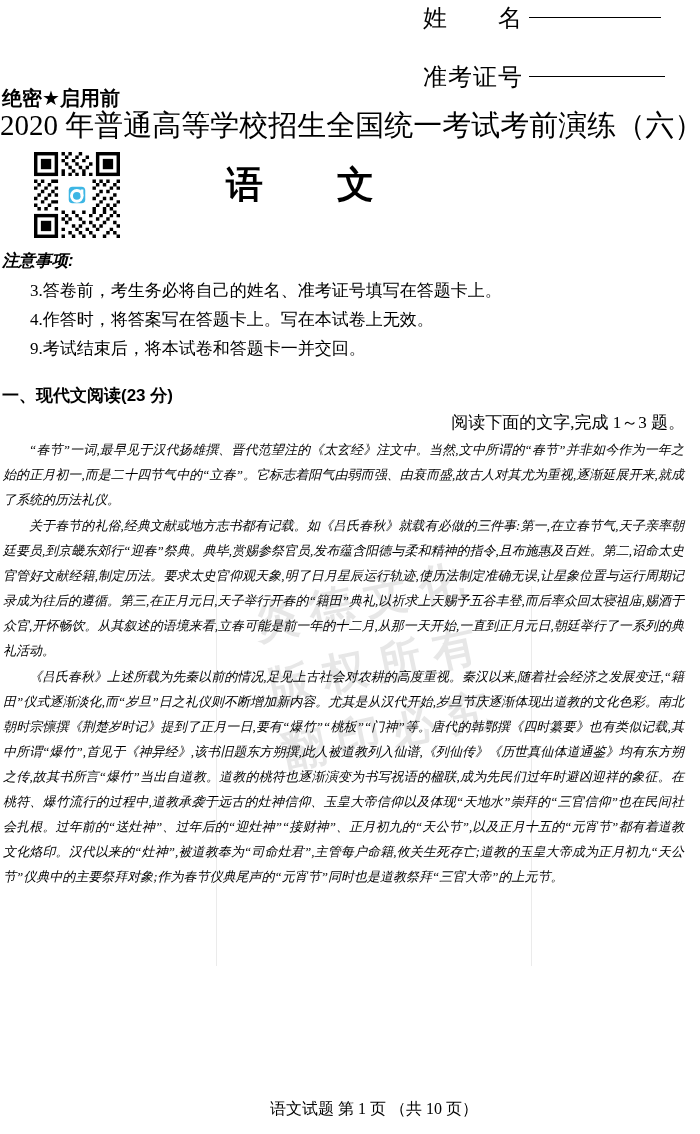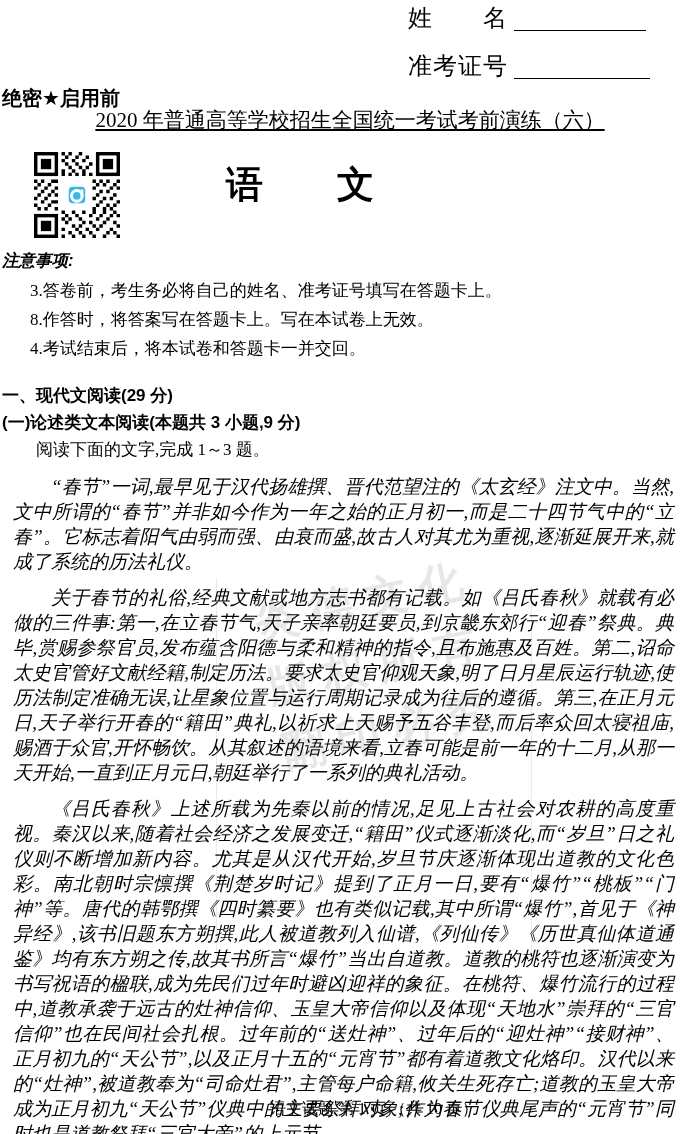--- a/index.html
+++ b/index.html
@@ -2,45 +2,45 @@
 <html><head>
 <meta charset="utf-8">
 <style>
   html,body{margin:0;padding:0;background:#ffffff;}
   .page{
     position:relative;width:700px;height:1134px;background:#ffffff;color:#000;
     overflow:hidden;font-family:"Liberation Serif","DejaVu Serif",serif;
   }
   .abs{position:absolute;}
   
-  .fill-row{position:absolute;display:flex;align-items:flex-end;}
+  .fill-row{position:absolute;display:flex;align-items:center;margin-left:15px;}
   .row-name{top:2px;left:408px;}
-  .row-ticket{top:50px;left:408px;}
+  .row-ticket{top:61px;left:408px;}
   .fill-label{font-size:24px;letter-spacing:1px;white-space:pre;}
   .fill-line{display:inline-block;border-bottom:1.6px solid #000;height:2px;margin-left:6px;margin-bottom:3px;}
   .line-name{width:132px;}
   .line-ticket{width:136px;}
   
   .secrecy{top:85px;left:2px;font-family:"Liberation Sans","DejaVu Sans",sans-serif;font-weight:bold;font-size:20px;}
-  .exam-title{top:106px;left:0;width:700px;text-align:center;font-size:21px;font-weight:400;white-space:nowrap;text-decoration:underline;}
+  .exam-title{top:106px;left:0;width:700px;text-align:center;font-size:29px;font-weight:400;white-space:nowrap;}
   .qr-box{top:152px;left:34px;width:86px;height:86px;}
   .subject-title{top:160px;left:0;width:600px;text-align:center;font-size:37px;font-weight:bold;white-space:pre;}
   
   .notice-heading{top:250px;left:2px;font-family:"Liberation Sans","DejaVu Sans",sans-serif;font-weight:bold;font-size:16.5px;font-style:italic;}
   .notice-items{top:276px;left:30px;width:650px;font-size:17px;line-height:29px;}
   
   .passage{top:382px;left:2px;width:683px;z-index:2;}
   .section-heading,.subsection-heading{
     font-family:"Liberation Sans","DejaVu Sans",sans-serif;font-weight:bold;
     font-size:17px;line-height:27px;
   }
-  .instruction{font-size:17px;line-height:27px;text-indent:2em;margin:0;}
+  .instruction{font-size:17px;line-height:27px;text-indent:2em;margin:0;text-align:right;}
   .body-para{
-    font-size:19px;line-height:25px;text-indent:2em;text-align:justify;
-    margin:11px;font-style:italic;
+    font-size:13px;line-height:25px;text-indent:2em;text-align:justify;
+    margin:1px;font-style:italic;
   }
   
   .watermark{
     top:566px;left:218px;width:320px;z-index:1;text-align:center;
     transform:rotate(-12deg);font-family:"Liberation Sans","DejaVu Sans",sans-serif;
     font-weight:bold;font-size:44px;line-height:66px;letter-spacing:12px;
     color:#000;opacity:0.09;pointer-events:none;white-space:nowrap;
   }
   .scan-line{width:1px;background:rgba(0,0,0,0.08);z-index:0;}
   .scan-line-a{left:216px;top:578px;height:388px;}
@@ -101,27 +101,26 @@
         <rect x="13.55" y="10.9" width="0.8" height="1.9" fill="#ffffff"></rect>
       </g>
     </svg>
   </div>
 
   <div class="abs subject-title">语　　文</div>
 
   <div class="abs notice-heading">注意事项:</div>
   <div class="abs notice-items">
     <div>3.答卷前，考生务必将自己的姓名、准考证号填写在答题卡上。</div>
-    <div>8.作答时，将答案写在答题卡上。写在本试卷上无效。</div>
-    <div>4.考试结束后，将本试卷和答题卡一并交回。</div>
+    <div>4.作答时，将答案写在答题卡上。写在本试卷上无效。</div>
+    <div>9.考试结束后，将本试卷和答题卡一并交回。</div>
   </div>
 
   <div class="abs passage">
-    <div class="section-heading">一、现代文阅读(29 分)</div>
-    <div class="subsection-heading">(一)论述类文本阅读(本题共 3 小题,9 分)</div>
+    <div class="section-heading">一、现代文阅读(23 分)</div>
     <p class="instruction">阅读下面的文字,完成 1～3 题。</p>
     <p class="body-para">“春节”一词,最早见于汉代扬雄撰、晋代范望注的《太玄经》注文中。当然,文中所谓的“春节”并非如今作为一年之始的正月初一,而是二十四节气中的“立春”。它标志着阳气由弱而强、由衰而盛,故古人对其尤为重视,逐渐延展开来,就成了系统的历法礼仪。</p>
     <p class="body-para">关于春节的礼俗,经典文献或地方志书都有记载。如《吕氏春秋》就载有必做的三件事:第一,在立春节气,天子亲率朝廷要员,到京畿东郊行“迎春”祭典。典毕,赏赐参祭官员,发布蕴含阳德与柔和精神的指令,且布施惠及百姓。第二,诏命太史官管好文献经籍,制定历法。要求太史官仰观天象,明了日月星辰运行轨迹,使历法制定准确无误,让星象位置与运行周期记录成为往后的遵循。第三,在正月元日,天子举行开春的“籍田”典礼,以祈求上天赐予五谷丰登,而后率众回太寝祖庙,赐酒于众官,开怀畅饮。从其叙述的语境来看,立春可能是前一年的十二月,从那一天开始,一直到正月元日,朝廷举行了一系列的典礼活动。</p>
     <p class="body-para">《吕氏春秋》上述所载为先秦以前的情况,足见上古社会对农耕的高度重视。秦汉以来,随着社会经济之发展变迁,“籍田”仪式逐渐淡化,而“岁旦”日之礼仪则不断增加新内容。尤其是从汉代开始,岁旦节庆逐渐体现出道教的文化色彩。南北朝时宗懔撰《荆楚岁时记》提到了正月一日,要有“爆竹”“桃板”“门神”等。唐代的韩鄂撰《四时纂要》也有类似记载,其中所谓“爆竹”,首见于《神异经》,该书旧题东方朔撰,此人被道教列入仙谱,《列仙传》《历世真仙体道通鉴》均有东方朔之传,故其书所言“爆竹”当出自道教。道教的桃符也逐渐演变为书写祝语的楹联,成为先民们过年时避凶迎祥的象征。在桃符、爆竹流行的过程中,道教承袭于远古的灶神信仰、玉皇大帝信仰以及体现“天地水”崇拜的“三官信仰”也在民间社会扎根。过年前的“送灶神”、过年后的“迎灶神”“接财神”、正月初九的“天公节”,以及正月十五的“元宵节”都有着道教文化烙印。汉代以来的“灶神”,被道教奉为“司命灶君”,主管每户命籍,攸关生死存亡;道教的玉皇大帝成为正月初九“天公节”仪典中的主要祭拜对象;作为春节仪典尾声的“元宵节”同时也是道教祭拜“三官大帝”的上元节。</p>
   </div>
 
   <div class="abs footer">语文试题 第 1 页 （共 10 页）</div>
 
 </div>
 

